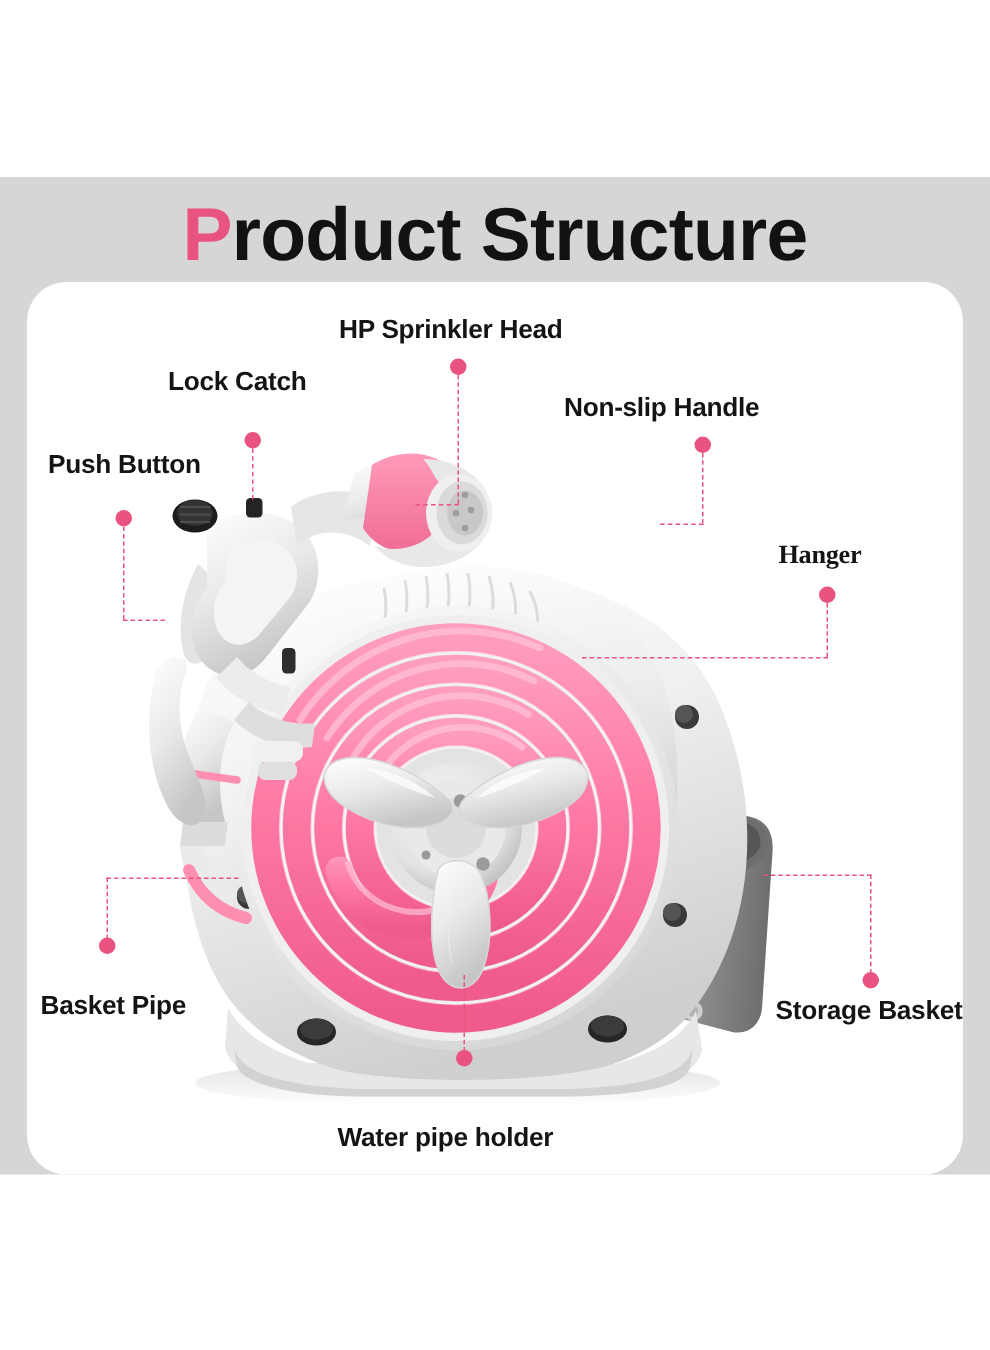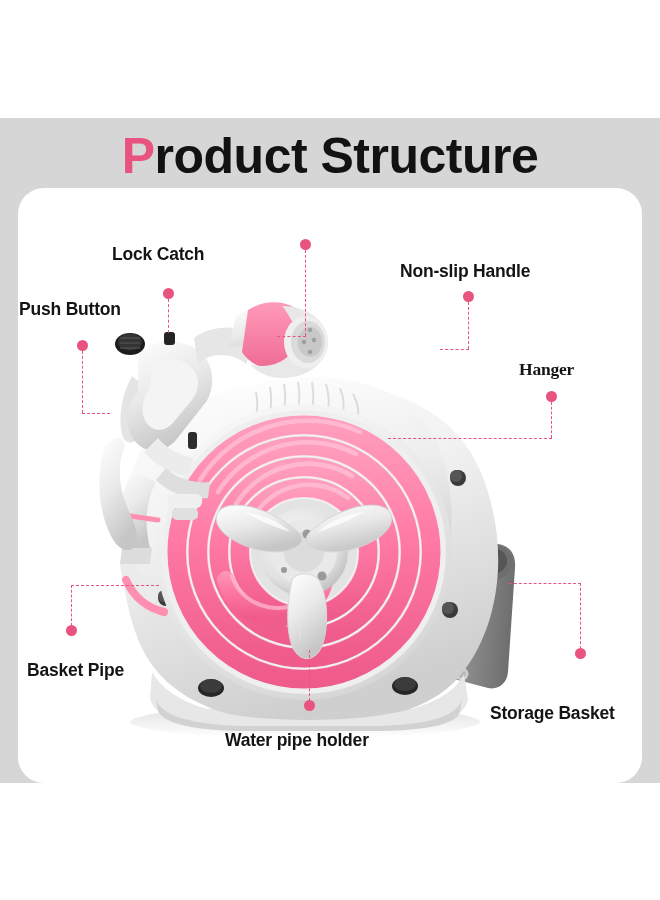--- a/index.html
+++ b/index.html
@@ -311,50 +311,51 @@
         </g>
 
         <path d="M84 172 C96 186 112 194 128 196 L134 178 C120 176 106 168 98 158 Z" fill="#ececec"></path>
         <path d="M96 200 C110 214 130 220 148 218 L150 202 C134 204 116 198 106 188 Z" fill="#dedede"></path>
         <rect x="108" y="214" width="34" height="14" rx="6" fill="#f0f0f0"></rect>
         <rect x="112" y="228" width="26" height="12" rx="5" fill="#e0e0e0"></rect>
       </g>
     </svg>
   </div>
 
-  <div class="label" style="left:19px; top:299px;">Push Button</div>
+  <div class="label" style="left:32px; top:299px;">Push Button</div>
   <div class="dot" style="left:77px; top:340px;"></div>
   <div class="lead-v" style="left:82px; top:351px; height:62px;"></div>
   <div class="lead-h" style="left:82px; top:413px; width:28px;"></div>
 
   <div class="label" style="left:112px; top:244px;">Lock Catch</div>
   <div class="dot" style="left:163px; top:288px;"></div>
   <div class="lead-v" style="left:168px; top:299px; height:34px;"></div>
 
+  <div class="label" style="left:226px; top:209px;">HP Sprinkler Head</div>
   <div class="dot" style="left:300px; top:239px;"></div>
   <div class="lead-v" style="left:305px; top:250px; height:86px;"></div>
   <div class="lead-h" style="left:277px; top:336px; width:29px;"></div>
 
-  <div class="label" style="left:400px; top:261px;">Non-slip Handle</div>
+  <div class="label" style="left:376px; top:261px;">Non-slip Handle</div>
   <div class="dot" style="left:463px; top:291px;"></div>
   <div class="lead-v" style="left:468px; top:302px; height:47px;"></div>
   <div class="lead-h" style="left:440px; top:349px; width:29px;"></div>
 
   <div class="label" style="left:519px; top:359px;font-family:Liberation Serif, serif;">Hanger</div>
   <div class="dot" style="left:546px; top:391px;"></div>
   <div class="lead-v" style="left:551px; top:402px; height:36px;"></div>
   <div class="lead-h" style="left:388px; top:438px; width:164px;"></div>
 
   <div class="label" style="left:27px; top:660px;">Basket Pipe</div>
   <div class="dot" style="left:66px; top:625px;"></div>
   <div class="lead-v" style="left:71px; top:585px; height:41px;"></div>
   <div class="lead-h" style="left:71px; top:585px; width:88px;"></div>
 
-  <div class="label" style="left:225px; top:730px;">Water pipe holder</div>
+  <div class="label" style="left:225px; top:748px;">Water pipe holder</div>
   <div class="dot" style="left:304px; top:700px;"></div>
   <div class="lead-v" style="left:309px; top:650px; height:51px;"></div>
 
-  <div class="label" style="left:490px; top:663px;margin-top:40px;">Storage Basket</div>
+  <div class="label" style="left:517px; top:663px;">Storage Basket</div>
   <div class="dot" style="left:575px; top:648px;"></div>
   <div class="lead-v" style="left:580px; top:583px; height:66px;"></div>
   <div class="lead-h" style="left:509px; top:583px; width:72px;"></div>
 
 </div>
 
 </body></html>

